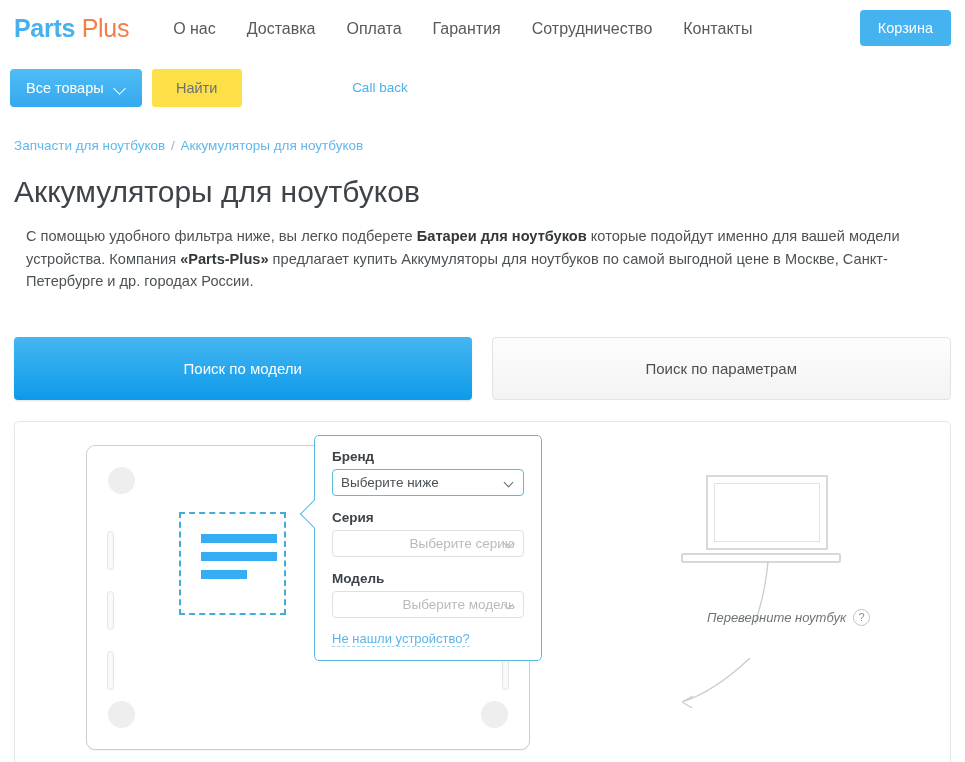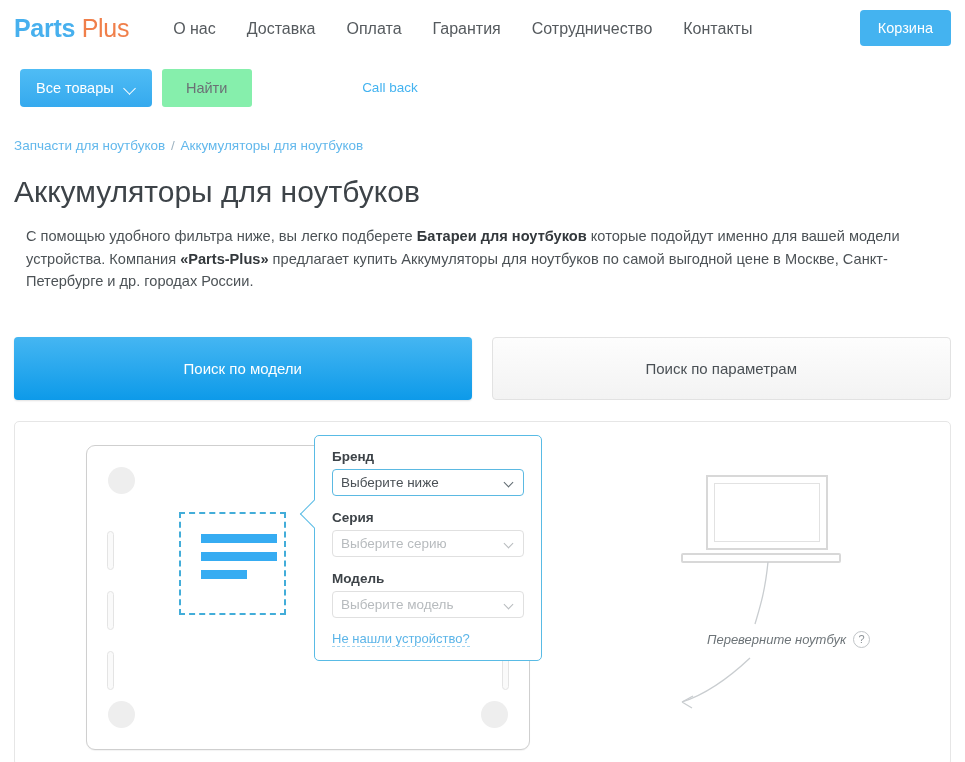--- a/index.html
+++ b/index.html
@@ -48,21 +48,21 @@
     font-size: 14.5px;
     font-family: inherit;
     cursor: pointer;
   }
 
   
   .searchbar {
     height: 61px;
     display: flex;
     align-items: center;
-    padding: 0 20px;
+    padding: 0 10px;
     position: relative;
   }
   .all-goods {
     background: linear-gradient(to bottom, #4fbcf5 0%, #35a9ee 100%);
     color: #fff;
     border-radius: 4px;
     height: 38px;
     display: flex;
     align-items: center;
     gap: 11px;
@@ -93,21 +93,21 @@
     border-radius: 3px;
     padding: 0 15px;
     font-size: 14.5px;
     font-family: inherit;
     color: #555;
   }
   .search-input::placeholder { color: #8f949a; }
   .find-btn {
     width: 90px; height: 38px;
     margin-left: 10px;
-    background: #86efac;
+    background: #fde047;
     border: none;
     border-radius: 3px;
     color: #6b7075;
     font-size: 14.5px;
     font-family: inherit;
     cursor: pointer;
   }
   .phone-block {
     width: 150px;
     margin-left: 16px;
@@ -273,21 +273,21 @@
     font-size: 13.5px;
     font-family: inherit;
     display: flex;
     align-items: center;
     padding: 0 8px;
     position: relative;
     cursor: pointer;
     background: #fff;
   }
   .sel.enabled { border: 1px solid #5bb9e2; color: #4a5055; }
-  .sel.disabled { border: 1px solid #e0e0e0; color: #b7bbbe; cursor: default; }
+  .sel.disabled { border: 1px solid #e0e0e0; color: #b7bbbe; cursor: default; justify-content: flex-end; }
   .sel .arw {
     position: absolute; right: 9px; top: 9px;
     width: 9px; height: 9px;
   }
   .sel .arw::before {
     content:"";
     position:absolute; left:0; top:0;
     width: 6px; height: 6px;
     border-right: 1.6px solid #5f6a70;
     border-bottom: 1.6px solid #5f6a70;
@@ -325,21 +325,21 @@
   .lbase {
     position: absolute;
     left: 0; top: 78px;
     width: 160px; height: 10px;
     border: 2px solid #d8d8d8;
     border-radius: 2px;
     background: #fff;
   }
   .flip-note {
     position: absolute;
-    left: 692px; top: 209px;
+    left: 692px; top: 187px;
     font-size: 13px;
     font-style: italic;
     color: #6d7478;
     white-space: nowrap;
     display: flex;
     align-items: center;
     gap: 7px;
   }
   .qmark {
     width: 17px; height: 17px;

